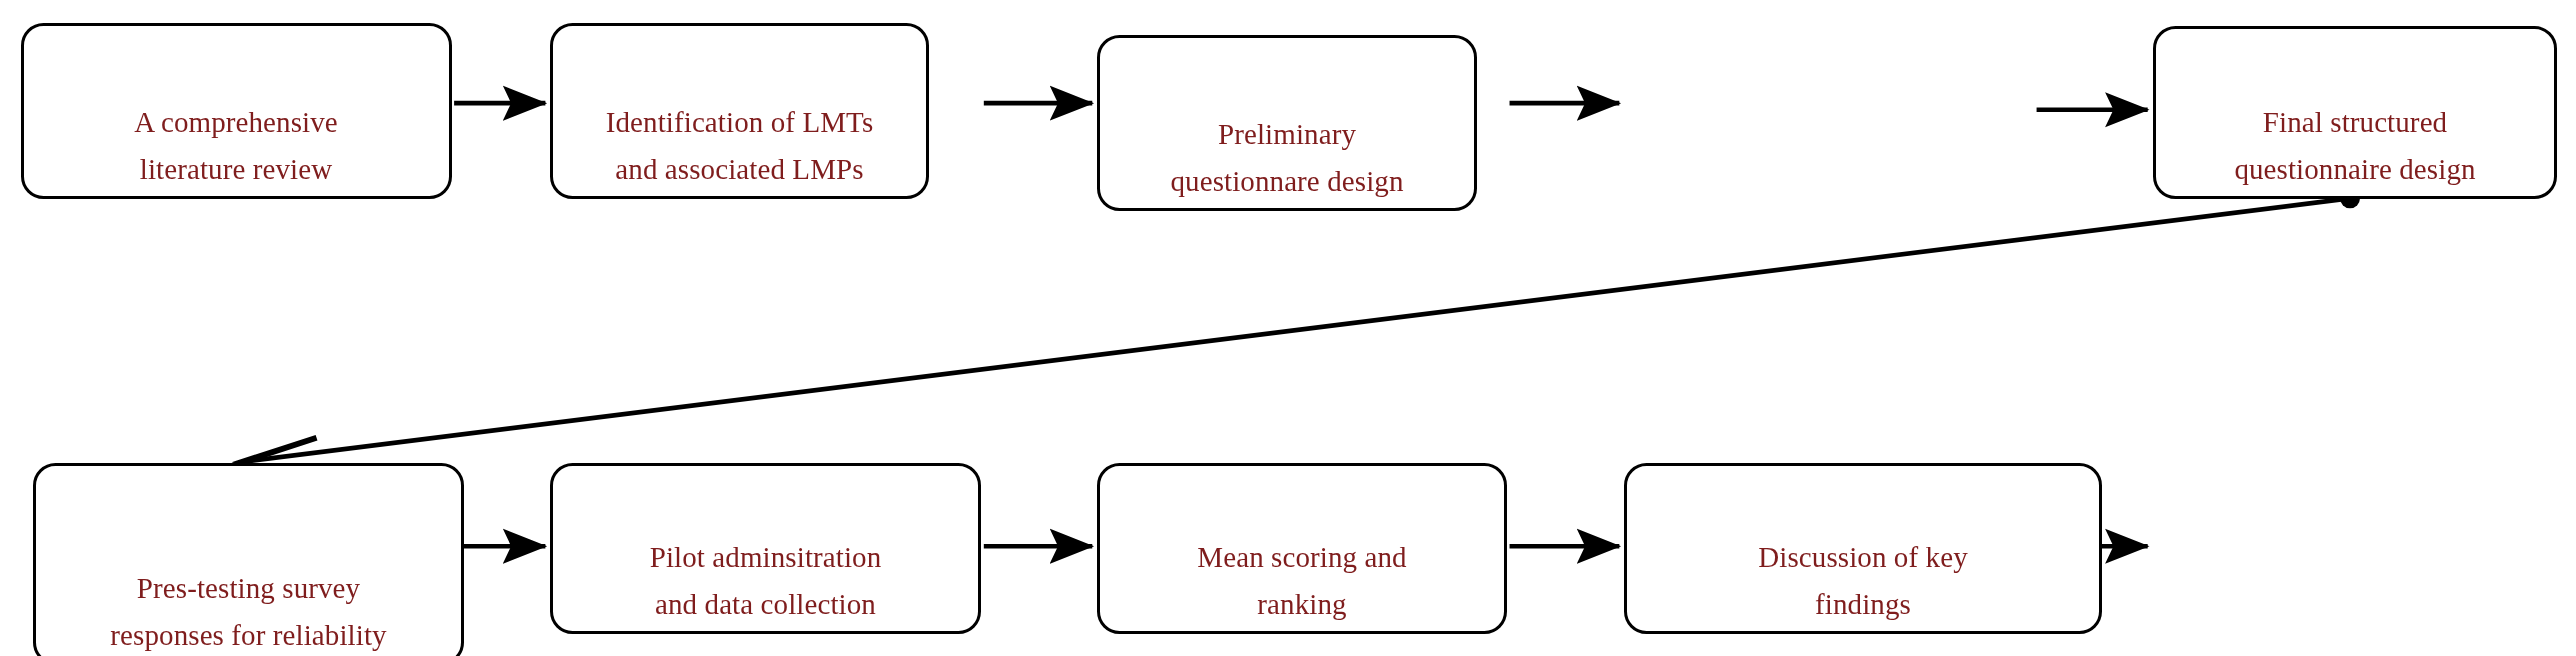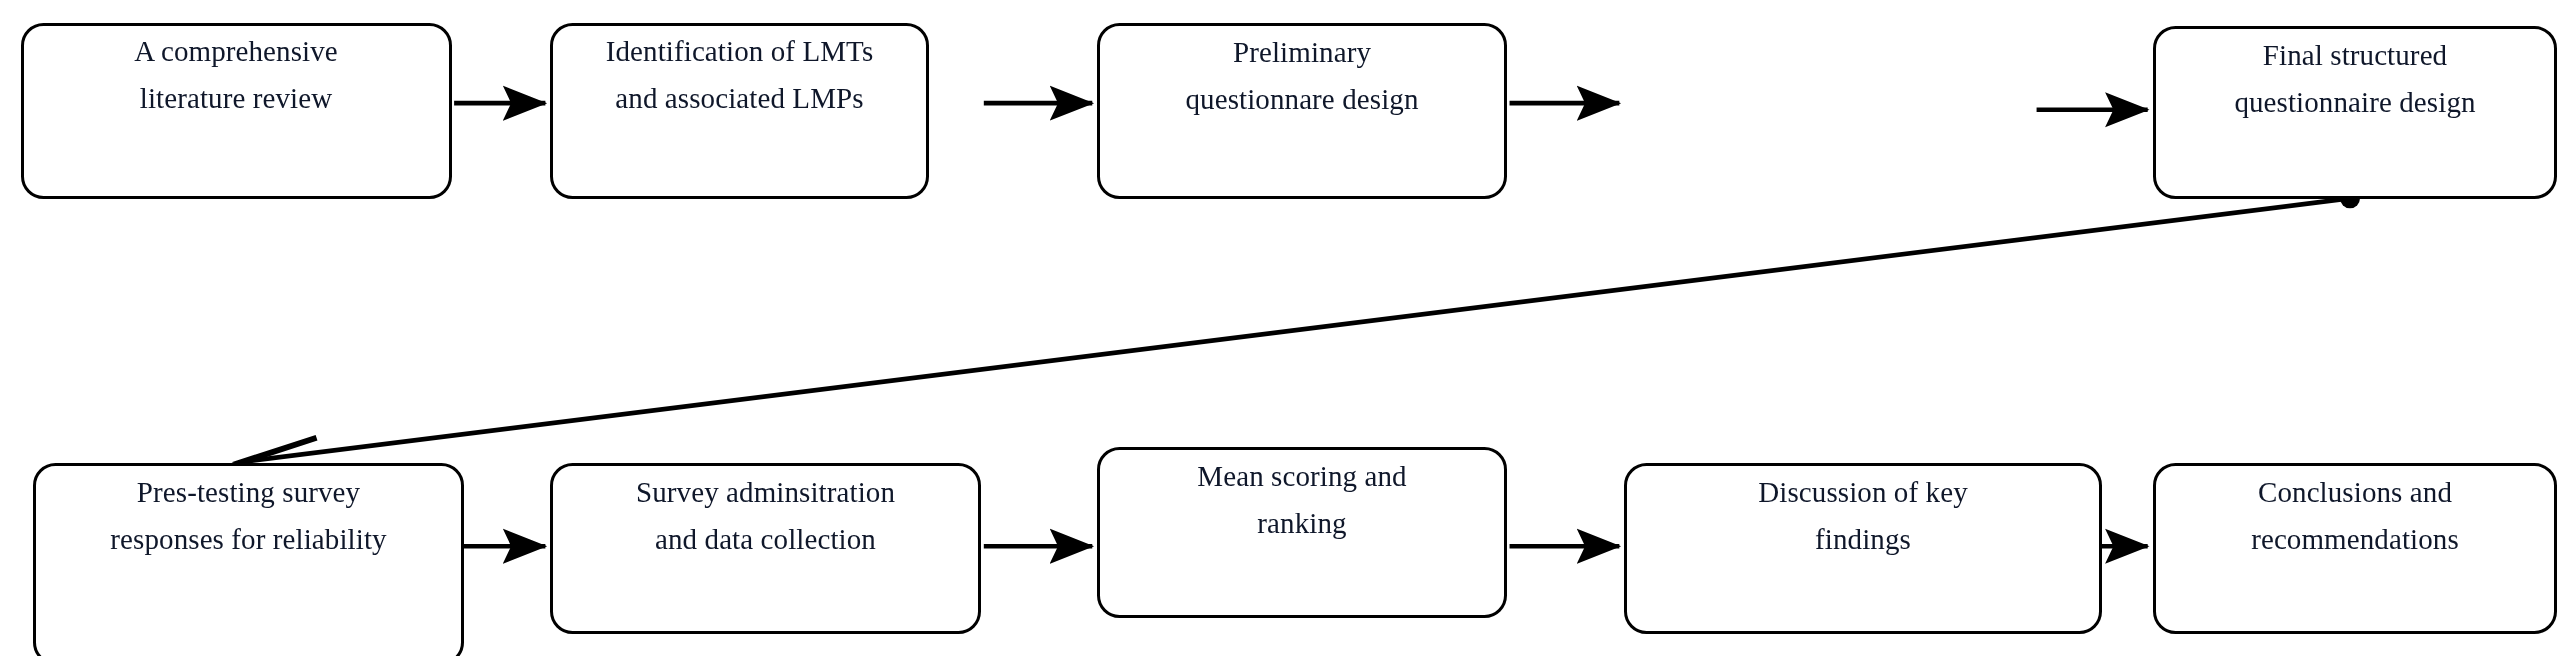--- a/index.html
+++ b/index.html
@@ -22,45 +22,45 @@
     width: 2576px;
     height: 656px;
   }
   .node {
     position: absolute;
     box-sizing: border-box;
     border: 3.3px solid #000000;
     border-radius: 22.5px;
     background: #ffffff;
     display: flex;
-    align-items: flex-start;
+    align-items: flex-end;
     justify-content: center;
     text-align: center;
-    color: #0f172a;
+    color: #7f1d1d;
     font-size: 29px;
     line-height: 1.62;
     letter-spacing: 0.1px;
     padding: 2.6px 12px;
     z-index: 2;
   }
   .node .node-label {
     display: block;
     width: 100%;
     white-space: pre-line;
   }
   
   #node-0 { left: 20.5px;   top: 22.5px;  width: 431px; height: 176px; }
   #node-1 { left: 550px;  top: 22.5px;  width: 379px; height: 176px; }
-  #node-2 { left: 1097px; top: 23px;  width: 410px; height: 176px; }
+  #node-2 { left: 1097px; top: 35px;  width: 380px; height: 176px; }
   #node-3 { left: 1624px; top: 22.5px;  width: 410px; height: 176px; }
   #node-4 { left: 2153px; top: 26px;  width: 404px; height: 173px; }
   
   #node-5 { left: 33px;   top: 463px; width: 431px; height: 202px; }
   #node-6 { left: 550px;  top: 463px; width: 431px; height: 171px; }
-  #node-7 { left: 1097px; top: 447px; width: 410px; height: 171px; }
+  #node-7 { left: 1097px; top: 463px; width: 410px; height: 171px; }
   #node-8 { left: 1624px; top: 463px; width: 478px; height: 171px; }
   #node-9 { left: 2153px; top: 463px; width: 404px; height: 171px; }
 </style>
 </head>
 <body>
 
 <div id="canvas">
 
   <svg class="flow-svg" viewBox="0 0 3894 992">
     <defs>
@@ -101,30 +101,26 @@
   <div class="node" id="node-4">
     <span class="node-label">Final structured
 questionnaire design</span>
   </div>
 
   <div class="node" id="node-5">
     <span class="node-label">Pres-testing survey
 responses for reliability</span>
   </div>
   <div class="node" id="node-6">
-    <span class="node-label">Survey adminsitration
+    <span class="node-label">Pilot adminsitration
 and data collection</span>
   </div>
   <div class="node" id="node-7">
     <span class="node-label">Mean scoring and
 ranking</span>
   </div>
   <div class="node" id="node-8">
     <span class="node-label">Discussion of key
 findings</span>
   </div>
-  <div class="node" id="node-9">
-    <span class="node-label">Conclusions and
-recommendations</span>
-  </div>
 
 </div>
 
 
 </body></html>

